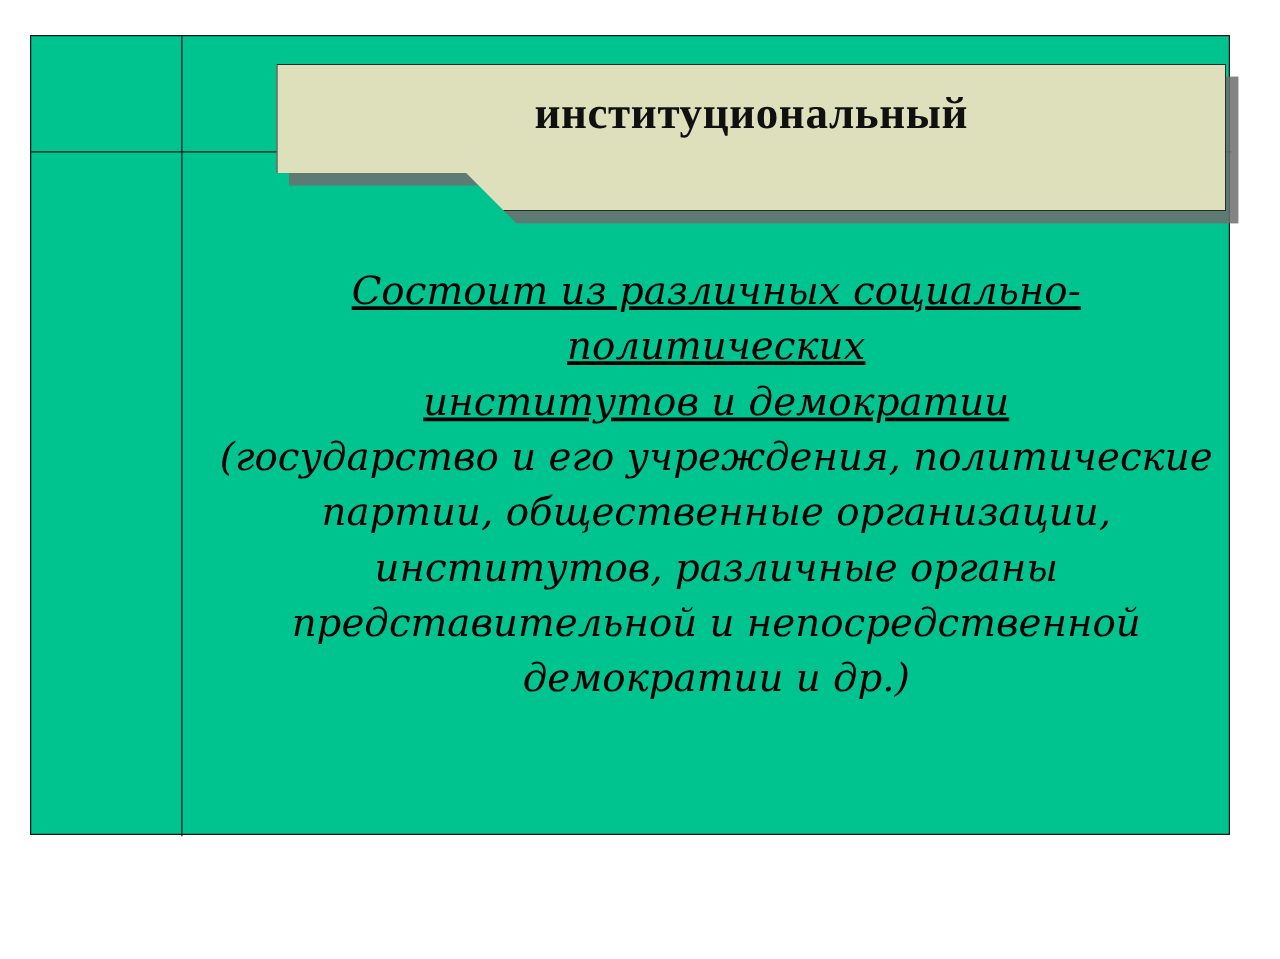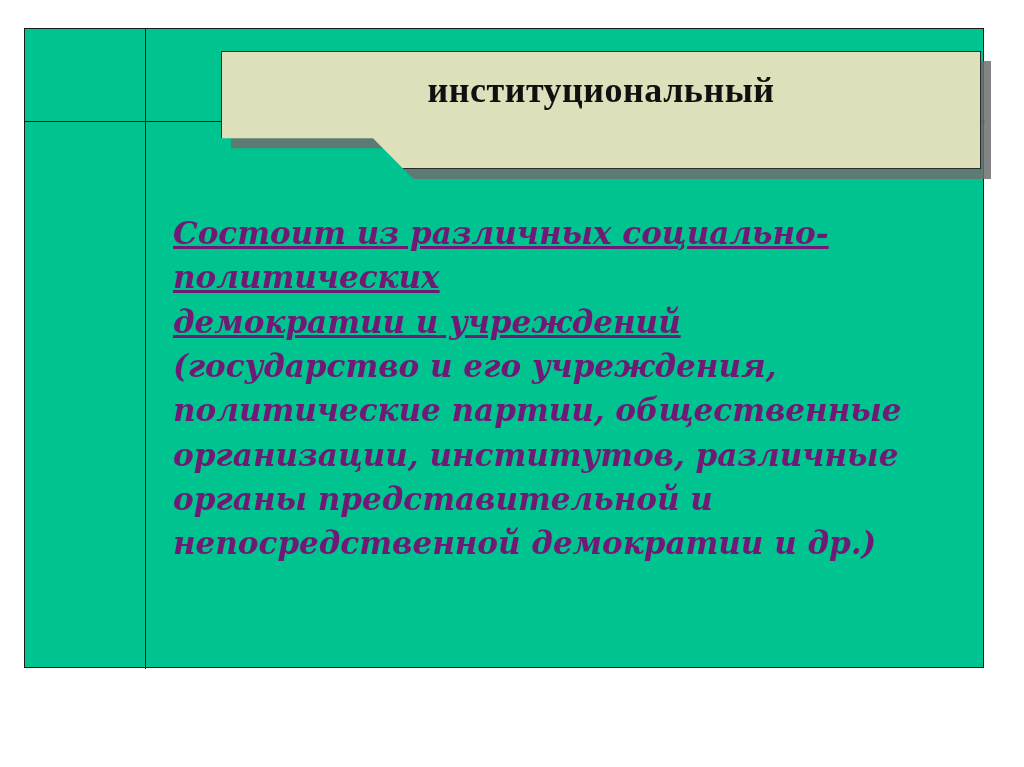--- a/index.html
+++ b/index.html
@@ -95,26 +95,27 @@
     color: #101010;
     letter-spacing: 0.5px;
   }
 
   
   .body-text {
     position: absolute;
     left: 148px;
     top: 182px;
     width: 800px;
+    text-align: center;
     font-family: "DejaVu Serif", serif;
     font-style: italic;
-    font-weight: bold;
+    font-weight: normal;
     font-size: 31px;
     line-height: 1.43;
-    color: #701a75;
+    color: #000000;
   }
   .body-text .line1 {
     display: block;
     text-decoration: underline;
   }
   .body-text .line2 {
     display: block;
     text-decoration: underline;
   }
   .body-text .rest {
@@ -132,18 +133,18 @@
     <div class="divider-h"></div>
 
     <div class="banner-wrap">
       <div class="banner-shadow"></div>
       <div class="banner"></div>
       <div class="banner-title">институциональный</div>
     </div>
 
     <div class="body-text">
       <span class="line1">Состоит из различных социально-политических</span>
-      <span class="line2">демократии и учреждений</span>
+      <span class="line2">институтов и демократии</span>
       <span class="rest">(государство и его учреждения, политические партии, общественные организации, институтов, различные органы представительной и непосредственной демократии и др.)</span>
     </div>
 
   </div>
 </div>
 
 </body></html>

